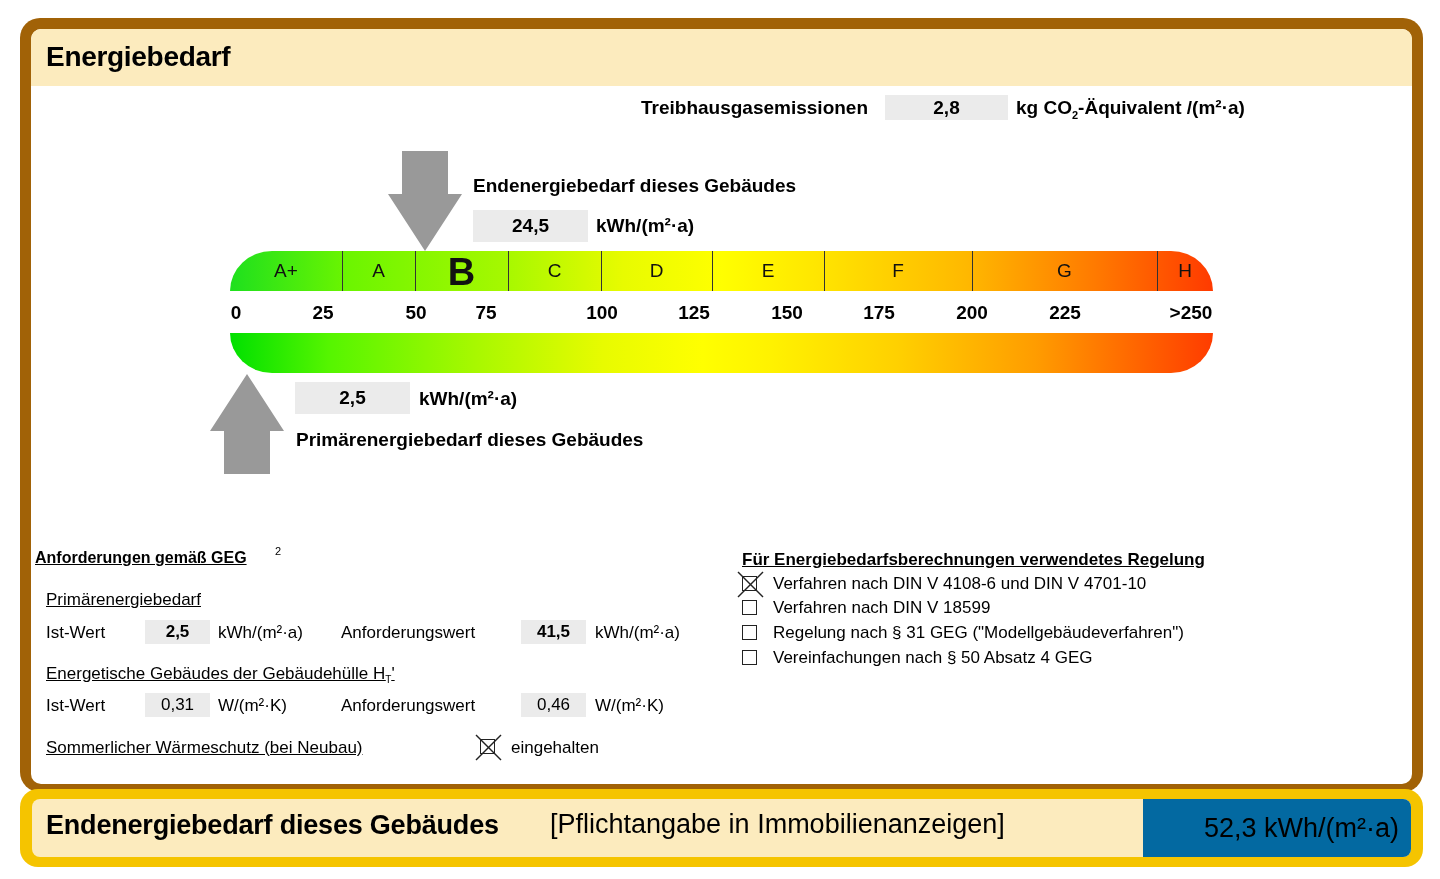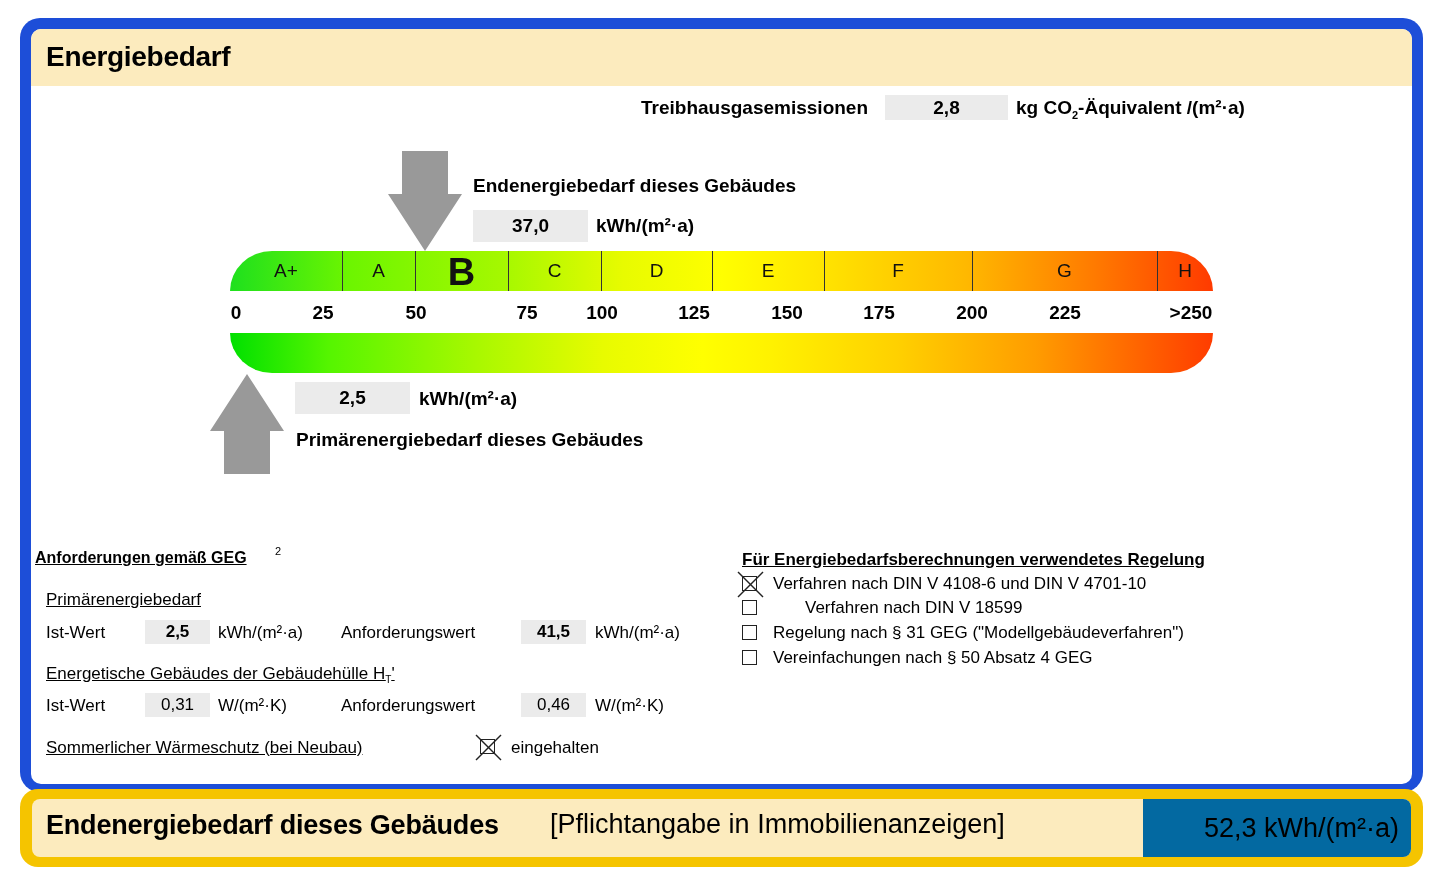--- a/index.html
+++ b/index.html
@@ -1,21 +1,21 @@
 <!DOCTYPE html>
 <html><head>
   <meta charset="utf-8">
   <style>
     * { box-sizing: border-box; margin: 0; padding: 0; }
     html, body { width: 1440px; height: 879px; background: #ffffff; overflow: hidden; }
     body { position: relative; font-family: "Liberation Sans", sans-serif; color: #000; }
 
     .frame {
       position: absolute; left: 20px; top: 18px; width: 1403px; height: 774px;
-      background: #1d4ed8; border-radius: 20px;
+      background: #a16207; border-radius: 20px;
     }
     .frame-inner {
       position: absolute; left: 11px; top: 11px; right: 11px; bottom: 8px;
       background: #ffffff; border-radius: 10px; overflow: hidden;
     }
     .header-band {
       position: absolute; left: 0; top: 0; right: 0; height: 57px;
       background: #fcebbe;
     }
     .header-title {
@@ -94,21 +94,21 @@
 </div>
 
 <div class="abs bold" style="left:641px; top:97px; font-size:19px;">Treibhausgasemissionen</div>
 <div class="valbox" style="left:885px; top:95px; width:123px; height:25px; line-height:25px; font-size:19px;">2,8</div>
 <div class="abs bold" style="left:1016px; top:97px; font-size:19px;"><span>kg CO</span><sub style="font-size:11px;">2</sub><span>-Äquivalent /(m²·a)</span></div>
 
 <svg class="arrow-down" viewBox="0 0 74 100">
   <polygon points="14,0 60,0 60,43 74,43 37,100 0,43 14,43" fill="#999999"></polygon>
 </svg>
 <div class="abs bold" style="left:473px; top:175px; font-size:19px;">Endenergiebedarf dieses Gebäudes</div>
-<div class="valbox" style="left:473px; top:210px; width:115px; height:32px; line-height:32px; font-size:19px;">37,0</div>
+<div class="valbox" style="left:473px; top:210px; width:115px; height:32px; line-height:32px; font-size:19px;">24,5</div>
 <div class="abs bold" style="left:596px; top:215px; font-size:19px;">kWh/(m²·a)</div>
 
 <div class="scale-top">
   <div class="class-label" style="left:0; width:112px;">A+</div>
   <div class="divider" style="left:112px;"></div>
   <div class="class-label" style="left:112px; width:73px;">A</div>
   <div class="divider" style="left:185px;"></div>
   <div class="class-label active" style="left:185px; width:93px;">B</div>
   <div class="divider" style="left:278px;"></div>
   <div class="class-label" style="left:278px; width:93px;">C</div>
@@ -120,21 +120,21 @@
   <div class="class-label" style="left:594px; width:148px;">F</div>
   <div class="divider" style="left:742px;"></div>
   <div class="class-label" style="left:742px; width:185px;">G</div>
   <div class="divider" style="left:927px;"></div>
   <div class="class-label" style="left:927px; width:56px;">H</div>
 </div>
 
 <div class="tick" style="left:236px;">0</div>
 <div class="tick" style="left:323px;">25</div>
 <div class="tick" style="left:416px;">50</div>
-<div class="tick" style="left:527px;text-align:right;">75</div>
+<div class="tick" style="left:486px;text-align:right;">75</div>
 <div class="tick" style="left:602px;">100</div>
 <div class="tick" style="left:694px;">125</div>
 <div class="tick" style="left:787px;">150</div>
 <div class="tick" style="left:879px;">175</div>
 <div class="tick" style="left:972px;">200</div>
 <div class="tick" style="left:1065px;">225</div>
 <div class="tick" style="left:1191px;">&gt;250</div>
 
 <div class="scale-bottom"></div>
 
@@ -177,21 +177,21 @@
 
 <div class="checkbox" style="left:742px; top:576px;">
   <svg width="27" height="27" viewBox="0 0 27 27">
       <line x1="1" y1="1" x2="26" y2="26" stroke="#222" stroke-width="1.4"></line>
       <line x1="26" y1="1" x2="1" y2="26" stroke="#222" stroke-width="1.4"></line>
     </svg>
 </div>
 <div class="abs sm" style="left:773px; top:574px;">Verfahren nach DIN V 4108-6 und DIN V 4701-10</div>
 
 <div class="checkbox" style="left:742px; top:600px;"></div>
-<div class="abs sm" style="left:773px; top:598px;margin-left:32px;">Verfahren nach DIN V 18599</div>
+<div class="abs sm" style="left:773px; top:598px;">Verfahren nach DIN V 18599</div>
 
 <div class="checkbox" style="left:742px; top:625px;"></div>
 <div class="abs sm" style="left:773px; top:623px;">Regelung nach § 31 GEG ("Modellgebäudeverfahren")</div>
 
 <div class="checkbox" style="left:742px; top:650px;"></div>
 <div class="abs sm" style="left:773px; top:648px;">Vereinfachungen nach § 50 Absatz 4 GEG</div>
 
 <div class="bottom-frame">
   <div class="bottom-inner">
     <div class="abs bold" style="left:14px; top:11px; font-size:27px; letter-spacing:-0.2px;">Endenergiebedarf dieses Gebäudes</div>

